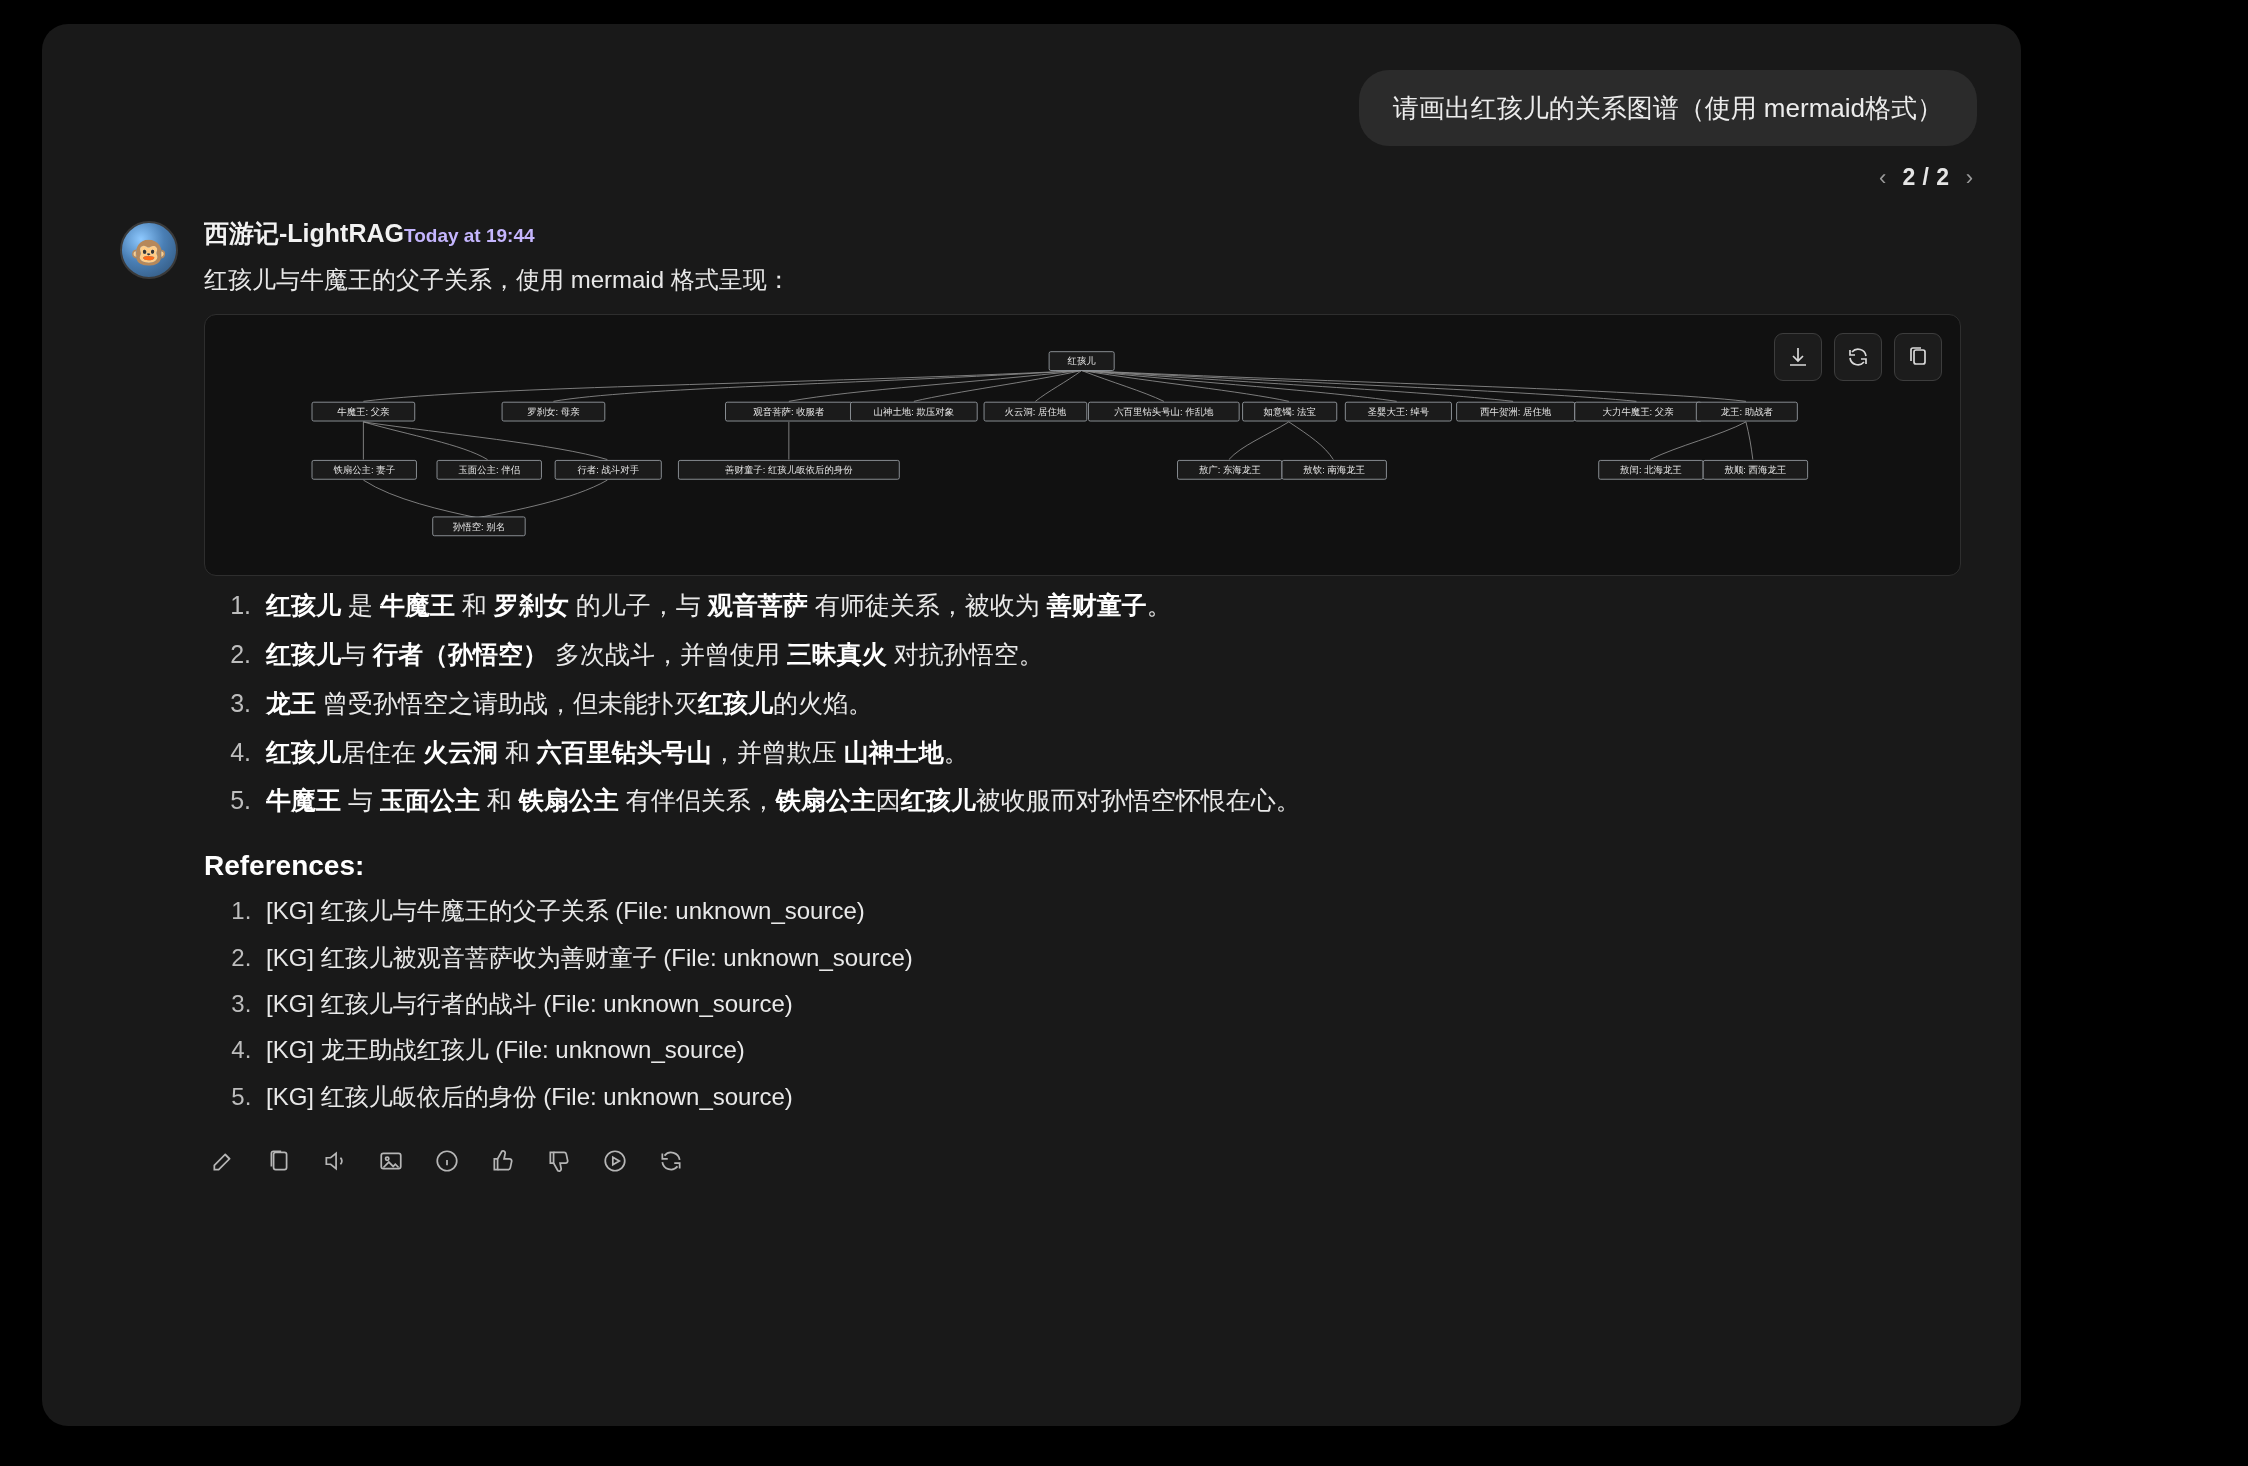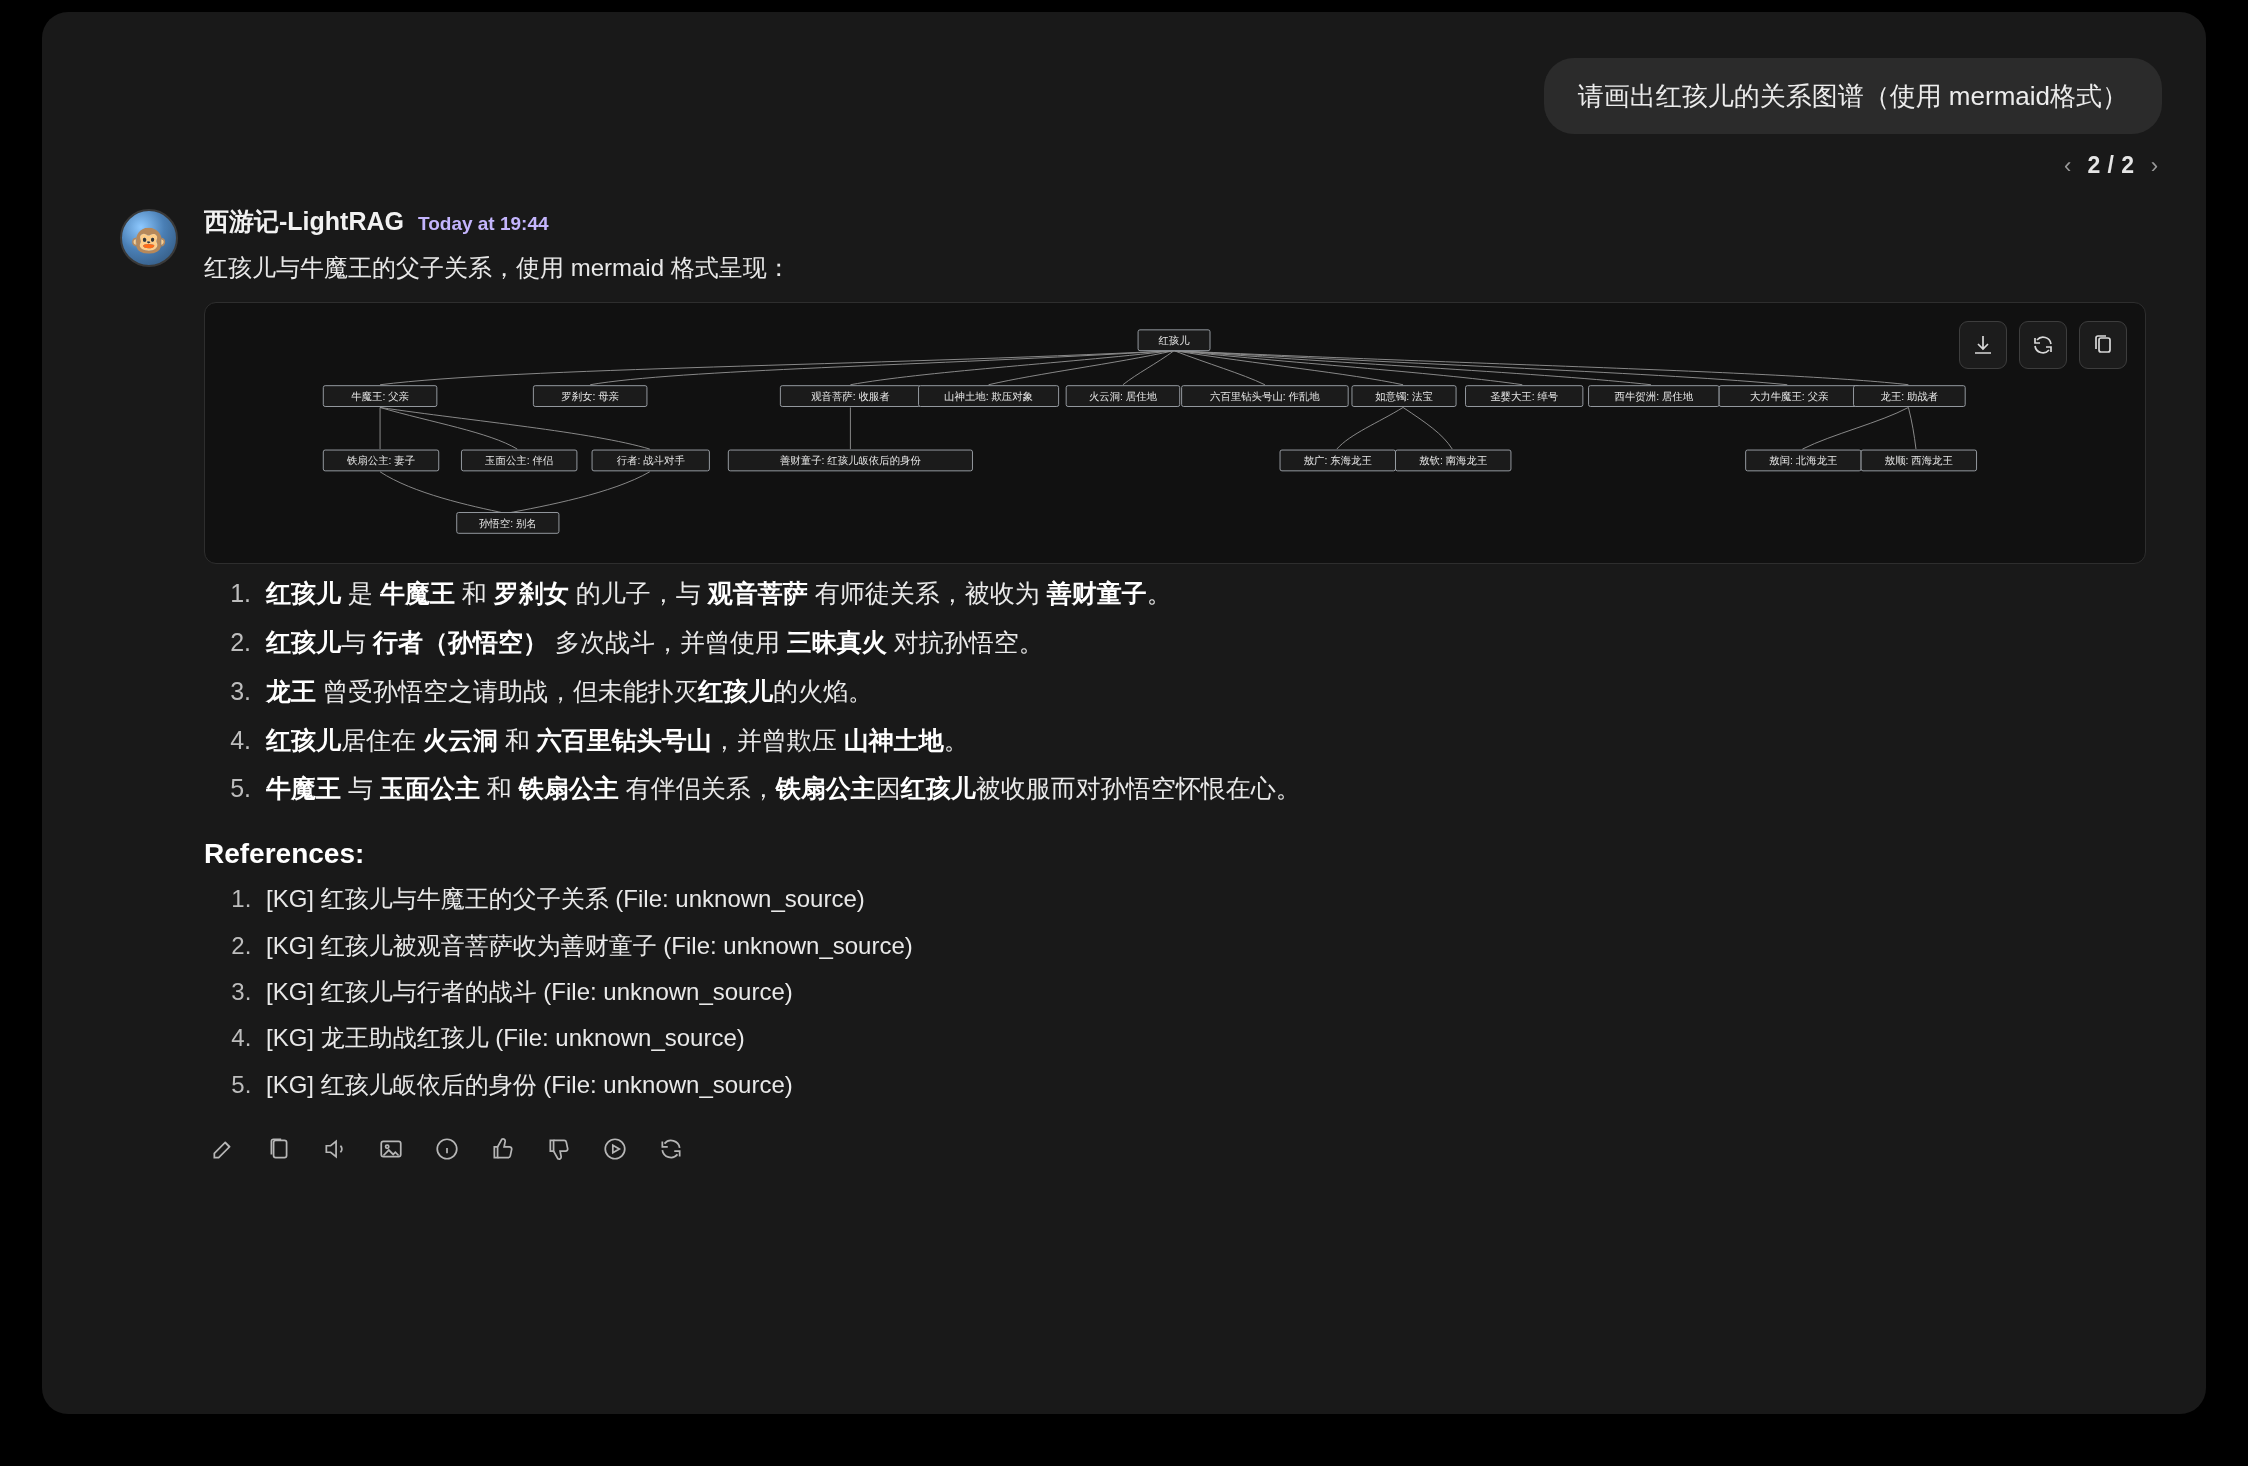--- a/index.html
+++ b/index.html
@@ -4,22 +4,22 @@
 <style>
   * { box-sizing: border-box; }
   html, body {
     margin: 0; padding: 0;
     background: #000;
     width: 2248px; height: 1466px;
     font-family: "Liberation Sans", sans-serif;
   }
   .app {
     position: absolute;
-    left: 42px; top: 12px;
-    width: 2164px; height: 1402px;
+    left: 42px; top: 24px;
+    width: 1979px; height: 1402px;
     background: #191919;
     border-radius: 26px;
     overflow: hidden;
   }
   
   .user-row {
     display: flex;
     justify-content: flex-end;
     padding: 46px 44px 0 0;
   }
@@ -58,21 +58,21 @@
     position: relative;
     overflow: hidden;
     margin-top: 4px;
   }
   .avatar .face {
     position: absolute; left: 50%; top: 54%;
     transform: translate(-50%,-50%);
     font-size: 30px; line-height: 1;
   }
   .msg-body { flex: 1 1 auto; padding-left: 26px; }
-  .msg-head { display: flex; align-items: baseline; gap: 14px; }
+  .msg-head { display: flex; align-items: baseline; }
   .msg-author { color: #f2f2f2; font-size: 25px; font-weight: bold; }
   .msg-time { color: #c4b5fd; font-size: 19px; font-weight: bold; }
   .msg-intro { color: #e8e8e8; font-size: 24px; margin-top: 14px; }
 
   
   .diagram-panel {
     position: relative;
     margin-top: 18px;
     background: #111111;
     border: 1px solid #2e2e2e;

